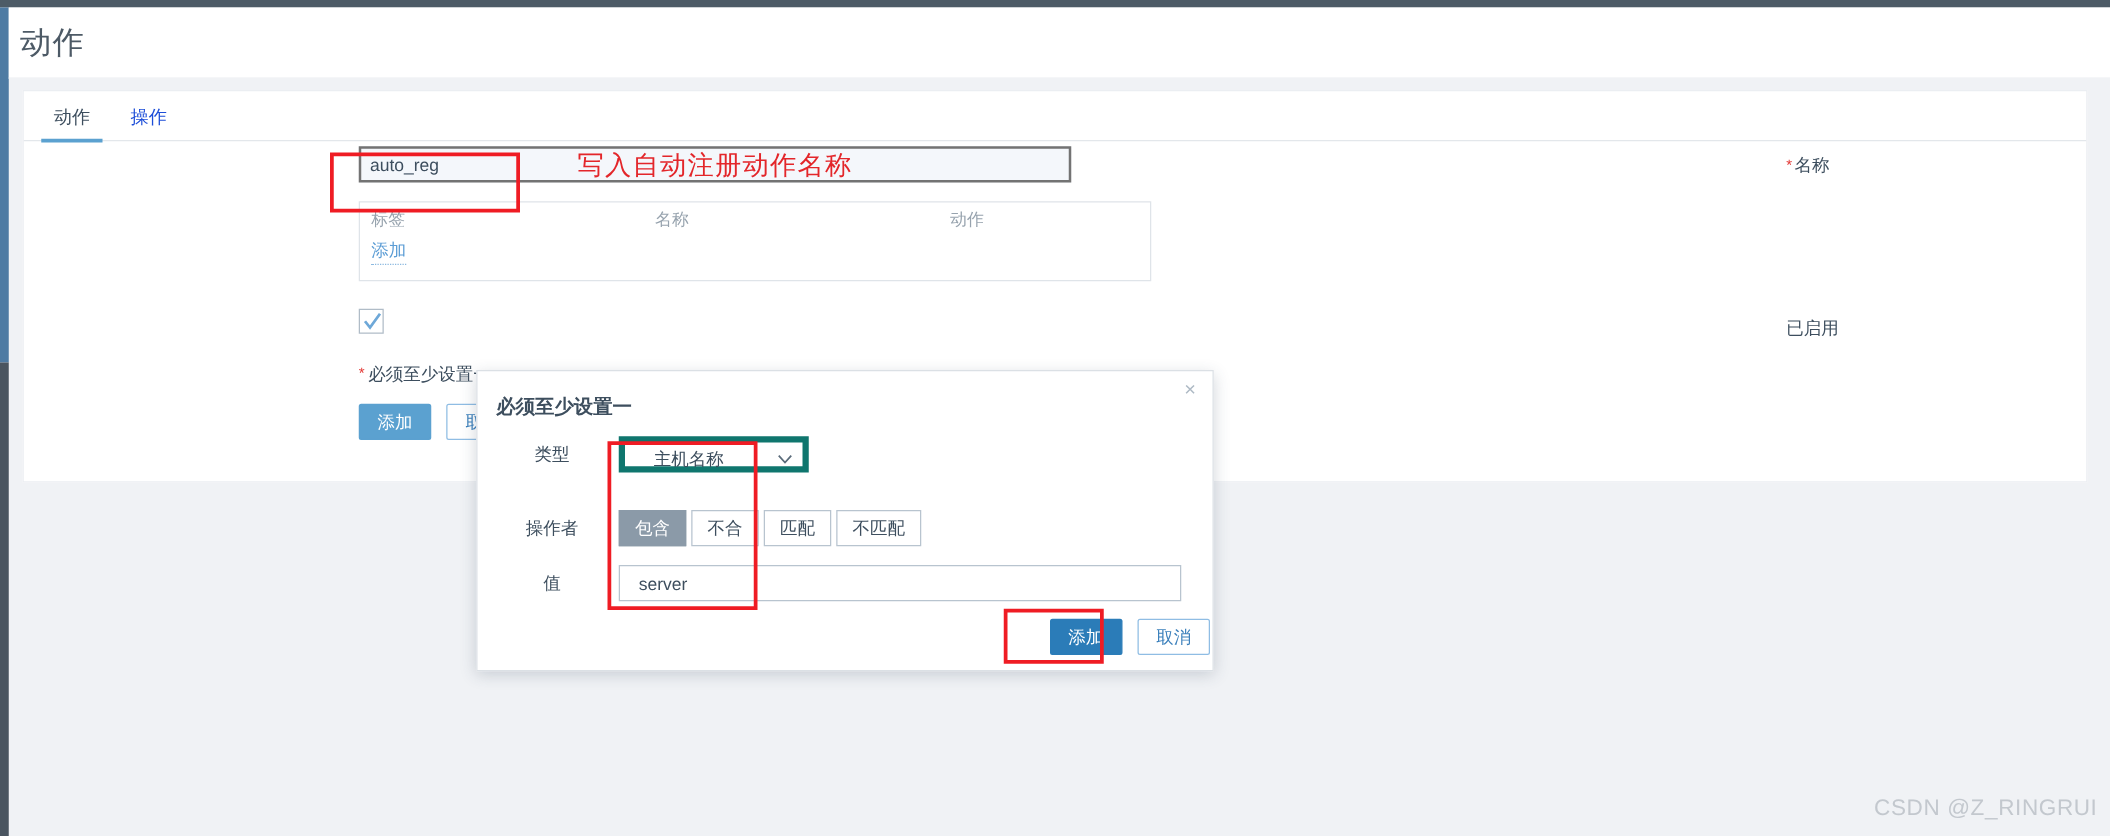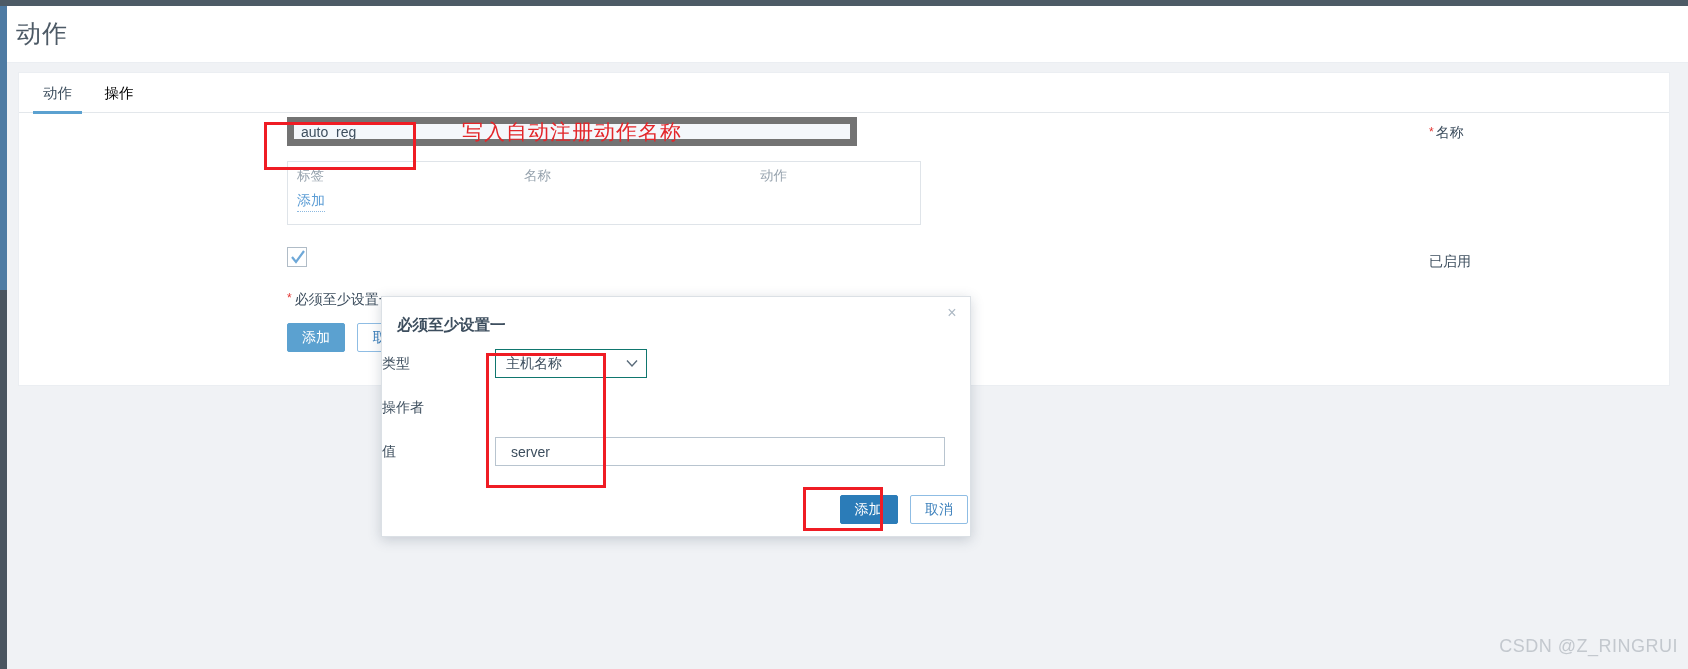--- a/index.html
+++ b/index.html
@@ -47,21 +47,21 @@
   }
 
   
   .tabs {
     position: absolute; left: 0; top: 0; height: 40px; width: 100%;
     border-bottom: 1px solid #e3e7eb;
     padding-left: 10px;
   }
   .tab {
     display: inline-block; padding: 11px 14px 10px 14px;
-    font-size: 14.5px; color: #000000; cursor: pointer;
+    font-size: 14.5px; color: #1d4ed8; cursor: pointer;
     position: relative; top: 0;
   }
   .tab.active { color: #3d4e5e; }
   .tab.active:after {
     content: ""; position: absolute; left: 4px; right: 4px; bottom: -1px;
     height: 3px; background: #5ba1d0;
   }
 
   
   .form { position: absolute; left: 0; top: 44px; width: 100%; }
@@ -70,21 +70,21 @@
     position: absolute; right: 0; top: 0;
     width: 240px; 
     font-size: 14px; color: #3d4e5e; line-height: 30px;
     padding-right: 8px;
   }
   .label .req { color: #e33734; margin-right: 2px; font-size: 12px; vertical-align: top; }
 
   .name-input {
     position: absolute; left: 268px; top: 0;
     width: 570px; height: 29px;
-    border: 7px solid #737373;
+    border: 2px solid #737373;
     background: #f4f7fb;
     font-size: 14px; color: #3d4e5e;
     padding: 3px 7px;
     font-family: "Liberation Sans", sans-serif;
     outline: none;
   }
   .annot-name {
     position: absolute; left: 443px; top: 0;
     font-size: 21px; color: #e3262a;
     line-height: 30px; letter-spacing: 1px;
@@ -155,29 +155,29 @@
     font-size: 15.5px; font-weight: bold; color: #3d4e5e;
   }
   .modal-close {
     position: absolute; right: 9px; top: 8px;
     width: 18px; height: 18px; line-height: 16px; text-align: center;
     font-size: 16px; color: #adb9c4; cursor: pointer;
   }
   .m-row { position: relative; height: 36px; }
   .m-label {
     position: absolute; left: 0; top: 0; width: 128px;
-    text-align: left; padding-right: 9px;
+    text-align: center; padding-right: 9px;
     font-size: 14px; color: #3d4e5e; line-height: 28px;
   }
   .m-select {
     position: absolute; left: 113px; top: 0;
     width: 152px; height: 29px;
-    border: 1px solid #0f766e; background: #fff;
+    border: 5px solid #0f766e; background: #fff;
     font-size: 14px; color: #3d4e5e;
-    line-height: 27px; padding-left: 10px; cursor: pointer;
+    line-height: 27px; padding-left: 23px; cursor: pointer;
   }
   .m-select .caret {
     position: absolute; right: 8px; top: 7px;
     width: 12px; height: 12px;
   }
   .seg { position: absolute; left: 113px; top: 0; display: flex; }
   .seg-item {
     height: 29px; line-height: 27px; padding: 0 12px;
     border: 1px solid #b8c4cf; margin-right: 4px;
     font-size: 14px; color: #3d4e5e; background: #fff; cursor: pointer;
@@ -236,21 +236,21 @@
         <div class="cond-table">
           <div class="cond-head">
             <span class="ch-tag">标签</span>
             <span class="ch-name">名称</span>
             <span class="ch-act">动作</span>
           </div>
           <div class="cond-add">添加</div>
         </div>
       </div>
 
-      <div class="row" style="height:44px;font-family:Liberation Serif, serif;">
+      <div class="row" style="height:44px;">
         <div class="label">已启用</div>
         <div class="chk">
           <svg width="18" height="18" viewBox="0 0 18 18">
             <path d="M3 9 L7 14 L15 3" stroke="#6ea8d8" stroke-width="2.2" fill="none"></path>
           </svg>
         </div>
       </div>
 
       <div class="row" style="height:32px;">
         <div class="hint">
@@ -277,22 +277,28 @@
     <div class="m-row" style="height:44px;">
       <div class="m-label">类型</div>
       <div class="m-select">
         <span>主机名称</span>
         <svg class="caret" viewBox="0 0 12 12">
           <path d="M1 3.5 L6 9 L11 3.5" stroke="#5a6b7a" stroke-width="1.4" fill="none"></path>
         </svg>
       </div>
     </div>
 
-    <div class="m-row" style="height:44px;">
+    <div class="m-row" style="height:44px;margin-top:15px;">
       <div class="m-label">操作者</div>
+      <div class="seg">
+        <div class="seg-item on">包含</div>
+        <div class="seg-item">不合</div>
+        <div class="seg-item">匹配</div>
+        <div class="seg-item">不匹配</div>
+      </div>
     </div>
 
     <div class="m-row" style="height:44px;">
       <div class="m-label">值</div>
       <input class="m-input" type="text" value="server" style="">
     </div>
 
     <div class="modal-footer">
       <span class="btn btn-primary">添加</span>
       <span class="btn btn-ghost">取消</span>

